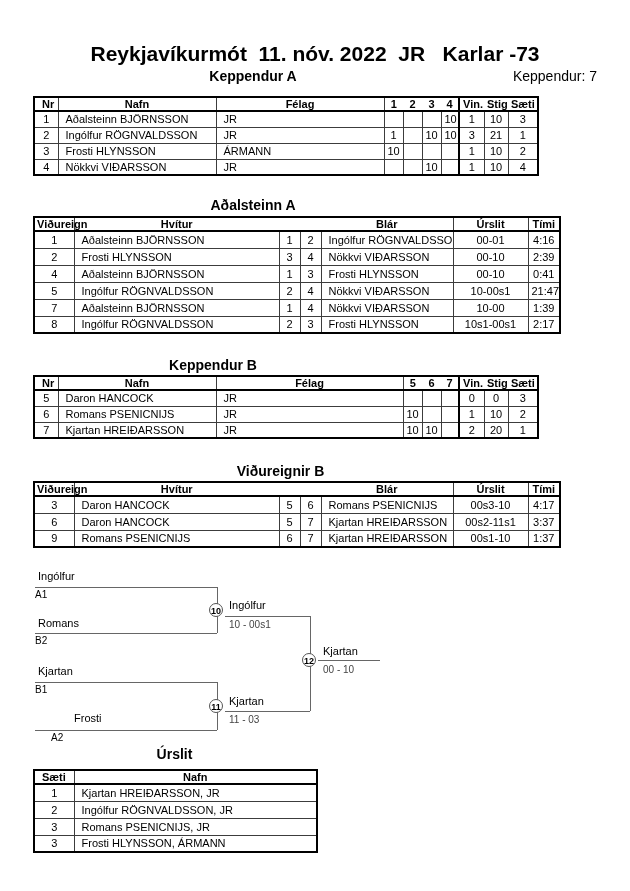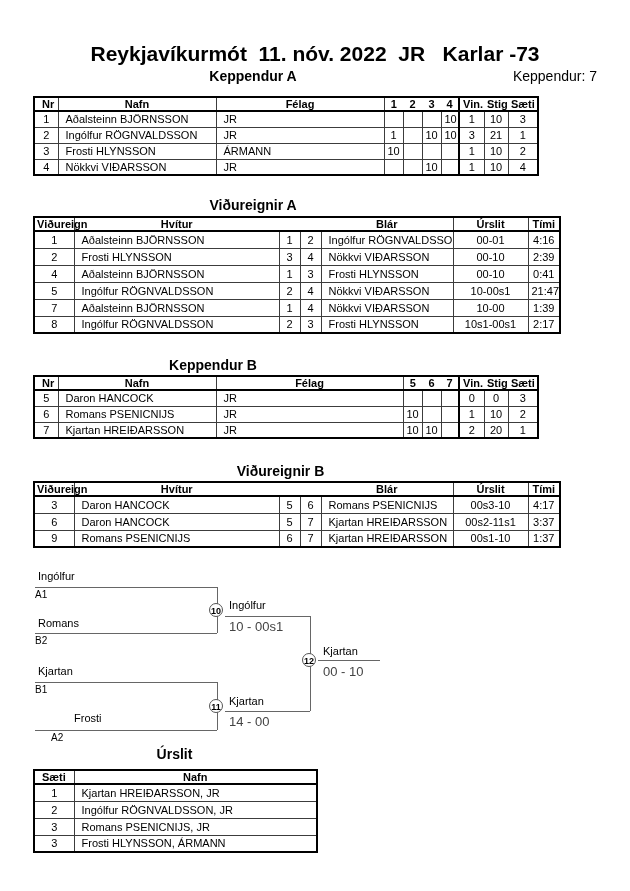--- a/index.html
+++ b/index.html
@@ -28,21 +28,21 @@
   .utable .hdr td { height:13px; }
 
   .hline { position:absolute; height:0; border-top:1px solid #666; }
   .vline { position:absolute; width:0; border-left:1px solid #666; z-index:1; }
   .mcircle {
     position:absolute; width:14px; height:14px; border:1px solid #555; border-radius:50%;
     background:#fff; font-size:9px; line-height:14px; text-align:center; z-index:2; font-weight:bold;
   }
   .bname { position:absolute; font-size:11px; }
   .bseed { position:absolute; font-size:10px; }
-  .bscore { position:absolute; font-size:13px; color:#444; }
+  .bscore { position:absolute; font-size:10px; color:#444; }
 </style>
 </head>
 <body>
 
 <div class="abs page-title" style="left:0;top:42px;width:630px;">Reykjavíkurmót  11. nóv. 2022  JR   Karlar -73</div>
 <div class="abs small-note" style="right:33px;top:68px;">Keppendur: 7</div>
 <div class="abs sect-title" style="left:33px;top:68px;width:440px;">Keppendur A</div>
 
 <table class="ktable" style="left:33px;top:96px;width:504px;">
   <colgroup>
@@ -114,21 +114,21 @@
     <td class="c"></td>
     <td class="c">10</td>
     <td class="c"></td>
     <td class="c thickl">1</td>
     <td class="c">10</td>
     <td class="c">4</td>
   </tr>
 </tbody>
   </table>
 
-<div class="abs sect-title" style="left:33px;top:197px;width:440px;">Viðureignir A</div>
+<div class="abs sect-title" style="left:33px;top:197px;width:440px;">Aðalsteinn A</div>
 
 <table class="vtable" style="left:33px;top:216px;width:526px;">
   <colgroup>
       <col style="width:40px">
       <col style="width:205px">
       <col style="width:21px">
       <col style="width:21px">
       <col style="width:132px">
       <col style="width:75px">
       <col style="width:32px">
@@ -337,21 +337,21 @@
   <div class="vline" style="left:310px;top:616px;height:95px;"></div>
 
   <div class="mcircle" style="left:209px;top:603px;">10</div>
   <div class="bname" style="left:229px;top:599px;">Ingólfur</div>
   <div class="hline" style="left:225px;top:616px;width:85px;"></div>
   <div class="bscore" style="left:229px;top:619px;">10 - 00s1</div>
 
   <div class="mcircle" style="left:209px;top:699px;">11</div>
   <div class="bname" style="left:229px;top:695px;">Kjartan</div>
   <div class="hline" style="left:225px;top:711px;width:85px;"></div>
-  <div class="bscore" style="left:229px;top:714px;">14 - 00</div>
+  <div class="bscore" style="left:229px;top:714px;">11 - 03</div>
 
   <div class="mcircle" style="left:302px;top:653px;">12</div>
   <div class="bname" style="left:323px;top:645px;">Kjartan</div>
   <div class="hline" style="left:318px;top:660px;width:62px;"></div>
   <div class="bscore" style="left:323px;top:664px;">00 - 10</div>
 </div>
 
 <div class="abs sect-title" style="left:33px;top:746px;width:283px;">Úrslit</div>
 
 <table class="utable" style="left:33px;top:769px;width:283px;">

